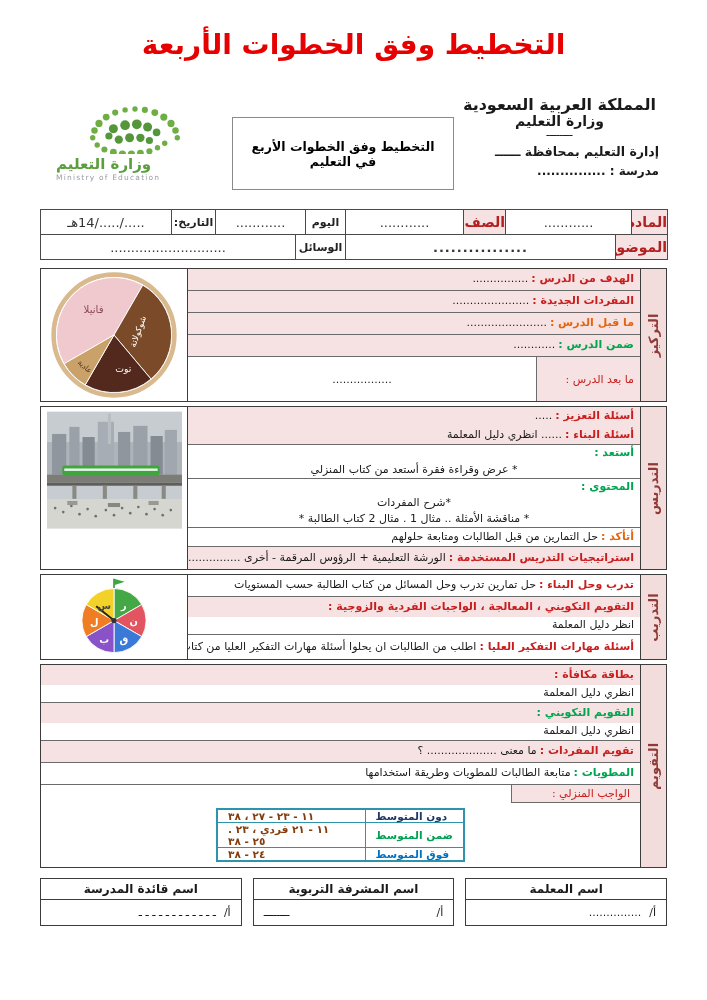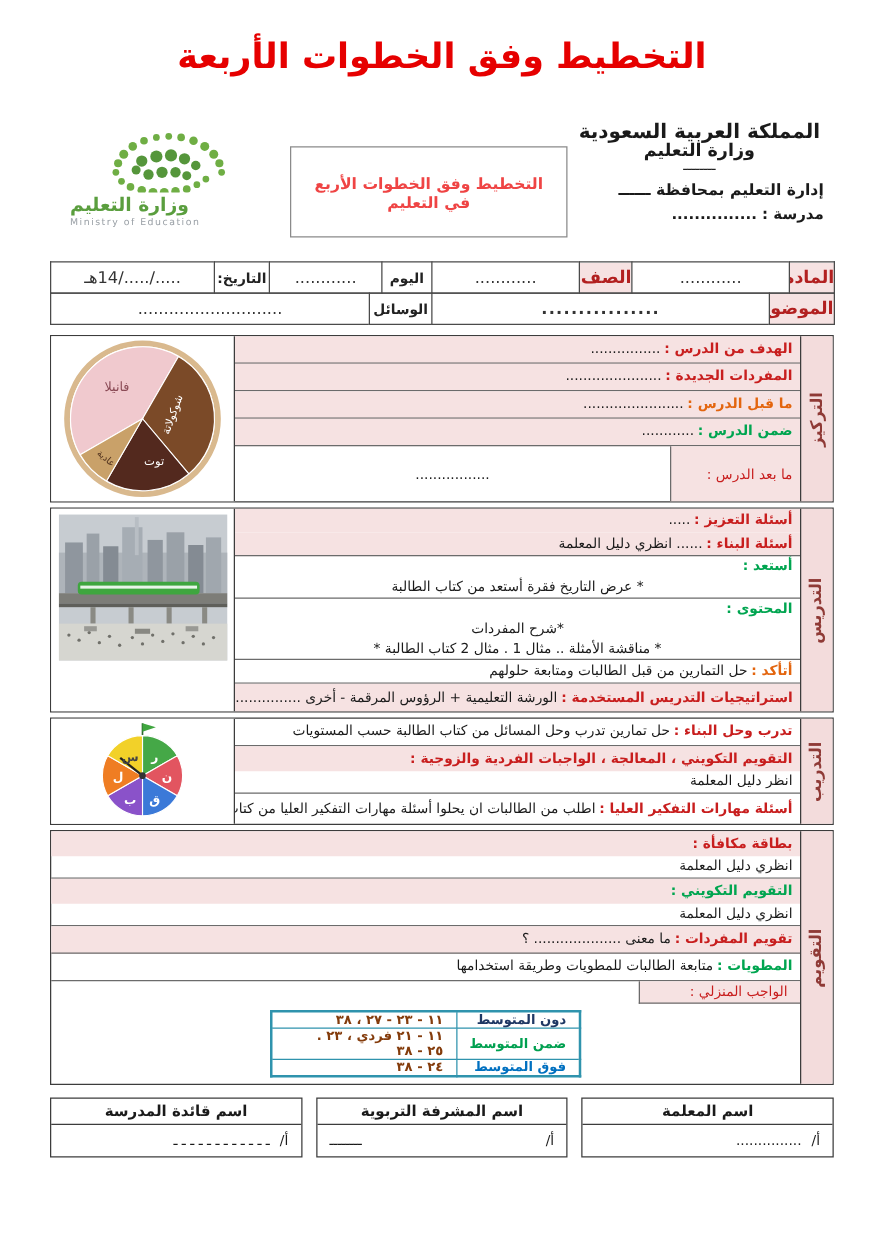--- a/index.html
+++ b/index.html
@@ -16,21 +16,21 @@
   
   .emblem { position:absolute; top:96px; left:452px; width:215px; text-align:center; }
   .emblem-l1 { font-size:16px; font-weight:bold; line-height:1.1; }
   .emblem-l2 { font-size:14px; font-weight:bold; line-height:1.1; }
   .emblem-dash { font-size:11px; line-height:0.7; color:#222; }
   .admin-line { font-size:12.5px; font-weight:bold; margin-top:7px; text-align:right; padding-right:8px; }
   .school-line { font-size:12px; font-weight:bold; margin-top:5px; text-align:right; padding-right:8px; }
   .center-box {
     position:absolute; top:117px; left:232px; width:222px; height:73px;
     border:1px solid #8a8a8a; display:flex; align-items:center; justify-content:center;
-    text-align:center; color:#ef4444; font-size:12.5px; font-weight:bold; padding:0 14px;
+    text-align:center; color:#000000; font-size:12.5px; font-weight:bold; padding:0 14px;
   }
   .logo { position:absolute; top:100px; left:50px; width:170px; }
   .logo-title { font-size:15px; font-weight:bold; color:#5a9e3e; text-align:left; padding-left:6px; margin-top:-3px; direction:ltr; }
   .logo-sub { font-size:7.5px; color:#9aa0a6; letter-spacing:1.2px; text-align:left; padding-left:6px; direction:ltr; }
   
   .info-table { position:absolute; left:40px; width:627px; border-collapse:collapse; table-layout:fixed; direction:rtl; }
   .info-table td { border:1px solid #4a4a4a; height:25px; font-size:13px; text-align:center; vertical-align:middle; overflow:hidden; white-space:nowrap; }
   .info-table .lbl { background:#f6e2e2; font-weight:bold; color:#b22020; font-size:14px; }
   .info-table .box { font-weight:bold; color:#222; font-size:11px; }
   .info-table .val { color:#333; }
@@ -57,21 +57,21 @@
   .grow { flex:1; }
   .h15{height:15px}.h17{height:17px}.h18{height:18px}.h19{height:19px}.h20{height:20px}.h22{height:22px}
   .row-after { flex:1; display:flex; min-height:0; }
   .after-label { width:104px; background:#f6e2e2; border-left:1px solid #6b6b6b; display:flex; align-items:center; padding-right:6px; font-size:11px; }
   .after-value { flex:1; display:flex; align-items:center; justify-content:center; font-size:11px; }
   
   .hw { flex:1; display:flex; flex-direction:column; min-height:0; }
   .hw-label { background:#f6e2e2; align-self:flex-start; padding:2px 10px 2px 40px; font-size:11px; border-left:1px solid #6b6b6b; border-bottom:1px solid #6b6b6b; }
   .hw-table-wrap { flex:1; display:flex; align-items:center; justify-content:center; padding:2px; }
   .hw-table { border-collapse:collapse; border:2px solid #2f93ad; }
-  .hw-table td { border:1px solid #2f93ad; font-size:10.5px; padding:0 10px; text-align:right; vertical-align:middle; }
+  .hw-table td { border:1px solid #2f93ad; font-size:10.5px; padding:0 10px; text-align:left; vertical-align:middle; }
   .hw-level { font-weight:bold; min-width:88px; }
   .lvl-low { color:#1f3864; } .lvl-mid { color:#00a050; } .lvl-high { color:#0070c0; }
   .hw-vals { min-width:148px; color:#843c0c; font-weight:bold; }
   
   .signatures { position:absolute; left:40px; top:878px; width:627px; display:flex; gap:11px; }
   .sig { flex:1; border:1px solid #3c3c3c; background:#fff; }
   .sig-head { border-bottom:1px solid #3c3c3c; height:21px; display:flex; align-items:center; justify-content:center; font-weight:bold; font-size:12px; }
   .sig-val { height:25px; display:flex; align-items:center; padding:0 10px; font-size:11px; gap:8px; }
   .sig-val.spread { justify-content:space-between; }
   svg text { font-family:"DejaVu Sans", sans-serif; }
@@ -238,21 +238,21 @@
           <span>.....</span>
         </div>
         <div class="row pink bb h19">
           <span class="lb red">أسئلة البناء : </span>
           <span>...... انظري دليل المعلمة</span>
         </div>
         <div class="row h17">
           <span class="lb green">أستعد :</span>
         </div>
         <div class="row bb h17 center">
-          <span>* عرض التاريخ فقرة أستعد من كتاب الطالبة</span>
+          <span>* عرض وقراءة فقرة أستعد من كتاب المنزلي</span>
         </div>
         <div class="row h17">
           <span class="lb green">المحتوى :</span>
         </div>
         <div class="row h15 center">
           <span>*شرح المفردات</span>
         </div>
         <div class="row bb h17 center">
           <span>* مناقشة الأمثلة .. مثال 1 . مثال 2 كتاب الطالبة *</span>
         </div>

